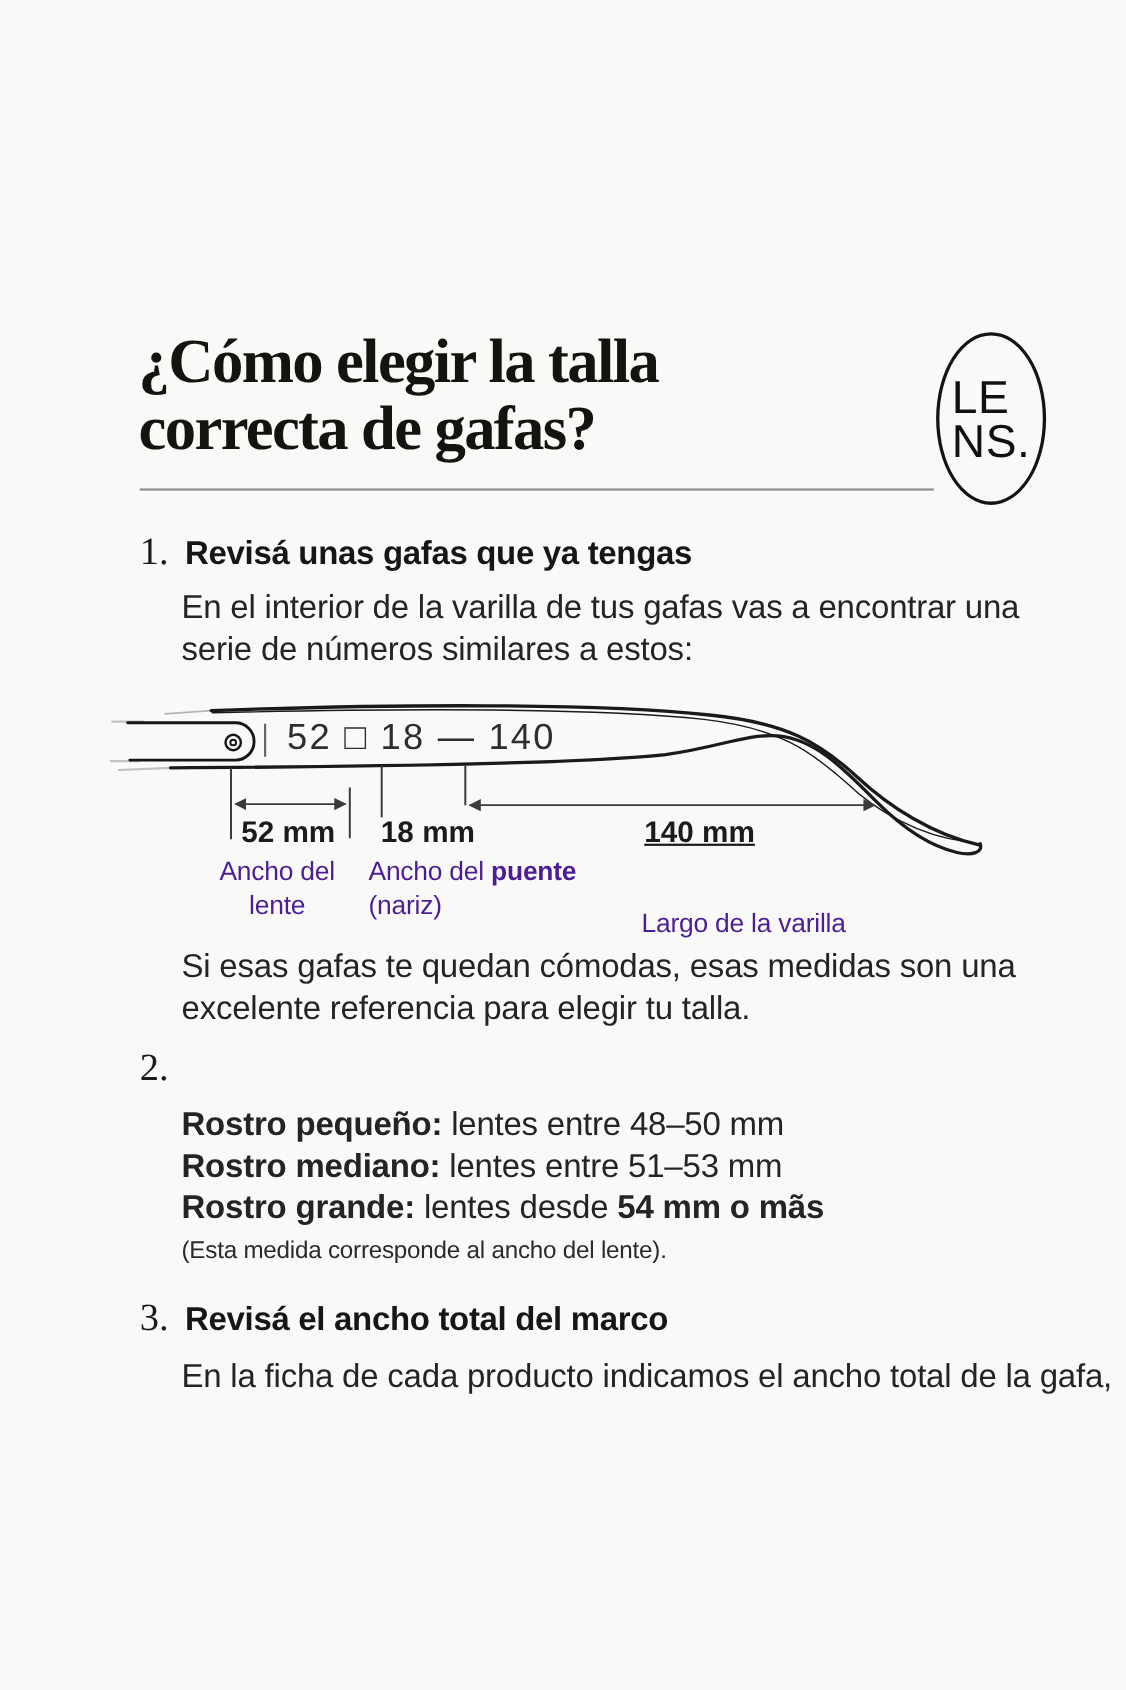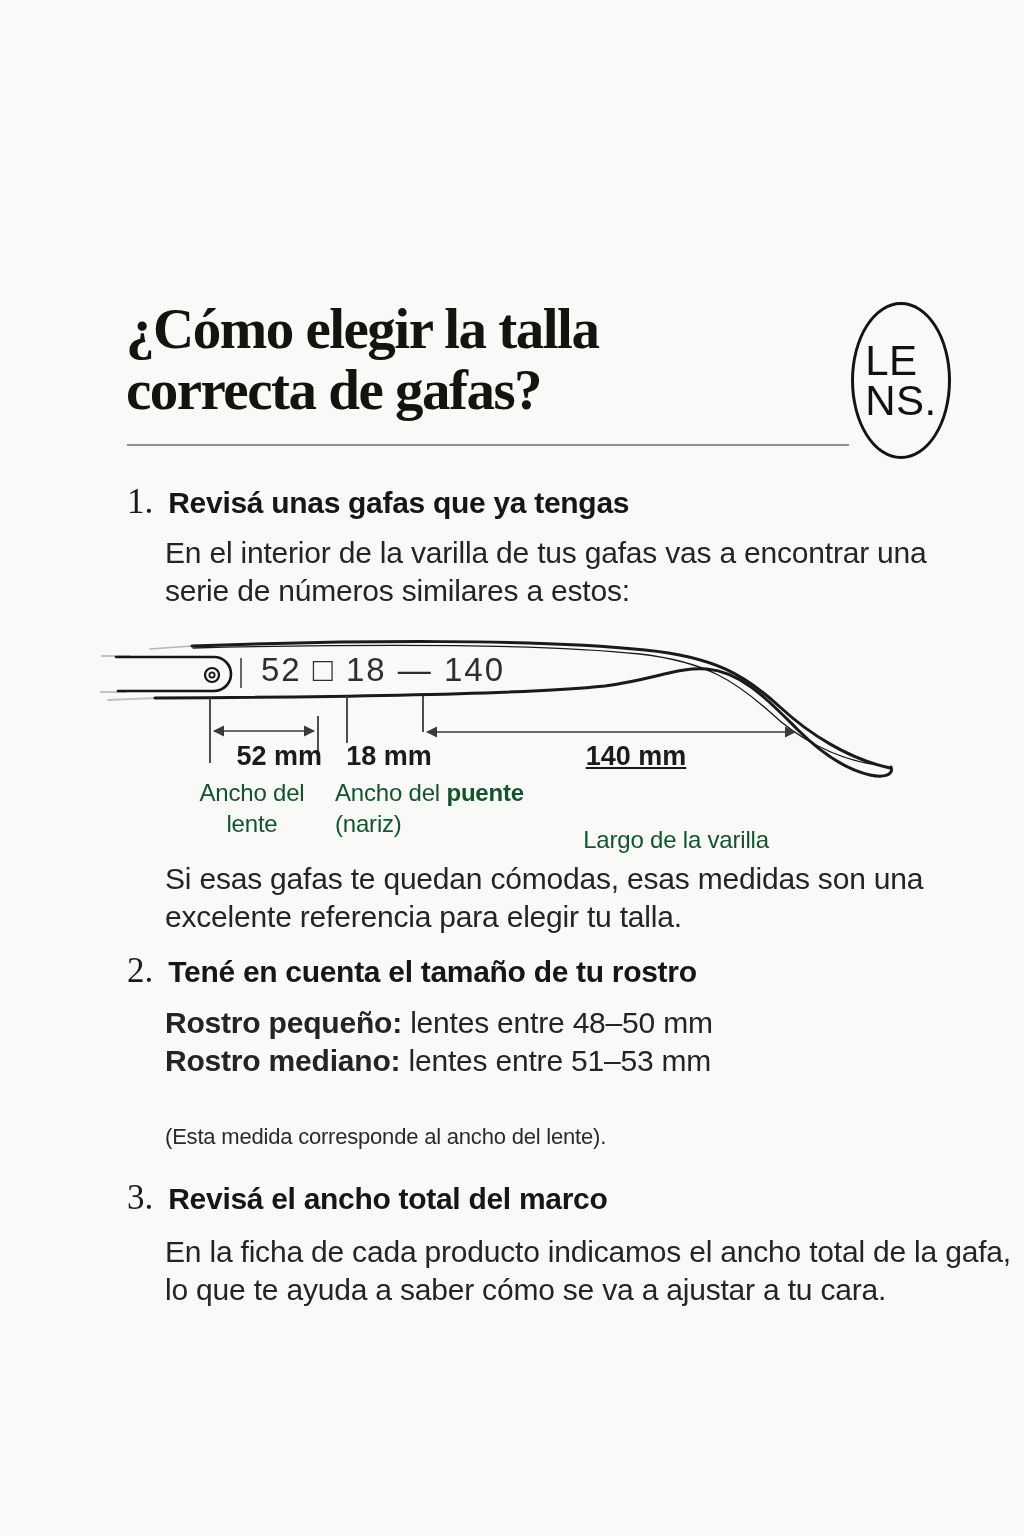--- a/index.html
+++ b/index.html
@@ -51,21 +51,21 @@
   .b{font-weight:700;}
   
   .engraving{
     left:261px;top:651px;
     font-size:33px;color:#2e2e2e;letter-spacing:2px;white-space:nowrap;
   }
   .dim-value{
     font-weight:700;font-size:27px;color:#1b1b1b;text-align:center;white-space:nowrap;
   }
   .dim-label{
-    font-size:24px;line-height:31px;color:#14532d;white-space:nowrap;letter-spacing:-0.2px;
+    font-size:24px;line-height:31px;color:#4c1d95;white-space:nowrap;letter-spacing:-0.2px;
   }
   .center{text-align:center;}
   svg{display:block;}
 </style>
 </head>
 <body>
 
 <div class="abs title">
   <div>¿Cómo elegir la talla</div>
   <div>correcta de gafas?</div>
@@ -130,52 +130,51 @@
   </g>
 
   <g stroke="#3a3a3a" stroke-width="1.6" fill="none">
     <path d="M114,119 L214,119" marker-start="url(#arr)" marker-end="url(#arr)"></path>
     <path d="M327,120 L695,120" marker-start="url(#arr)" marker-end="url(#arr)"></path>
   </g>
 </svg>
 
 <div class="abs engraving">52 □ 18 — 140</div>
 
-<div class="abs dim-value" style="left:202px;top:741px;width:120px;text-align:right;">52 mm</div>
+<div class="abs dim-value" style="left:202px;top:741px;width:120px;">52 mm</div>
 <div class="abs dim-value" style="left:329px;top:741px;width:120px;">18 mm</div>
 <div class="abs dim-value" style="left:566px;top:741px;width:140px;text-decoration:underline;">140 mm</div>
 
 <div class="abs dim-label center" style="left:178px;top:777px;width:148px;">
   <div>Ancho del</div>
   <div>lente</div>
 </div>
 <div class="abs dim-label" style="left:335px;top:777px;">
   <div><span>Ancho del </span><span class="b">puente</span></div>
   <div>(nariz)</div>
 </div>
 <div class="abs dim-label center" style="left:576px;top:777px;width:200px;margin-top:47px;">Largo de la varilla</div>
 
 <div class="abs body-text" style="left:165px;top:860px;">
   <div>Si esas gafas te quedan cómodas, esas medidas son una</div>
   <div>excelente referencia para elegir tu talla.</div>
 </div>
 
 <div class="abs sec-head" style="left:127px;top:951px;">
   <span class="sec-num">2.</span>
-  <span class="sec-title">Tené en cuenta el tamaño de tu rostro</span>
 </div>
 
 <div class="abs body-text" style="left:165px;top:1004px;line-height:37.5px;">
   <div><span class="b">Rostro pequeño:</span><span> lentes entre 48–50 mm</span><span class="b"></span></div>
   <div><span class="b">Rostro mediano:</span><span> lentes entre 51–53 mm</span><span class="b"></span></div>
+  <div><span class="b">Rostro grande:</span><span> lentes desde </span><span class="b">54 mm o mãs</span></div>
 </div>
 
 <div class="abs note-text" style="left:165px;top:1124px;">(Esta medida corresponde al ancho del lente).</div>
 
 <div class="abs sec-head" style="left:127px;top:1178px;">
   <span class="sec-num">3.</span>
   <span class="sec-title">Revisá el ancho total del marco</span>
 </div>
 
 <div class="abs body-text" style="left:165px;top:1233px;">
   <div>En la ficha de cada producto indicamos el ancho total de la gafa,</div>
-  <div>lo que te ayuda a saber cómo se va a ajustar a tu cara.</div>
 </div>
 
 </body></html>

